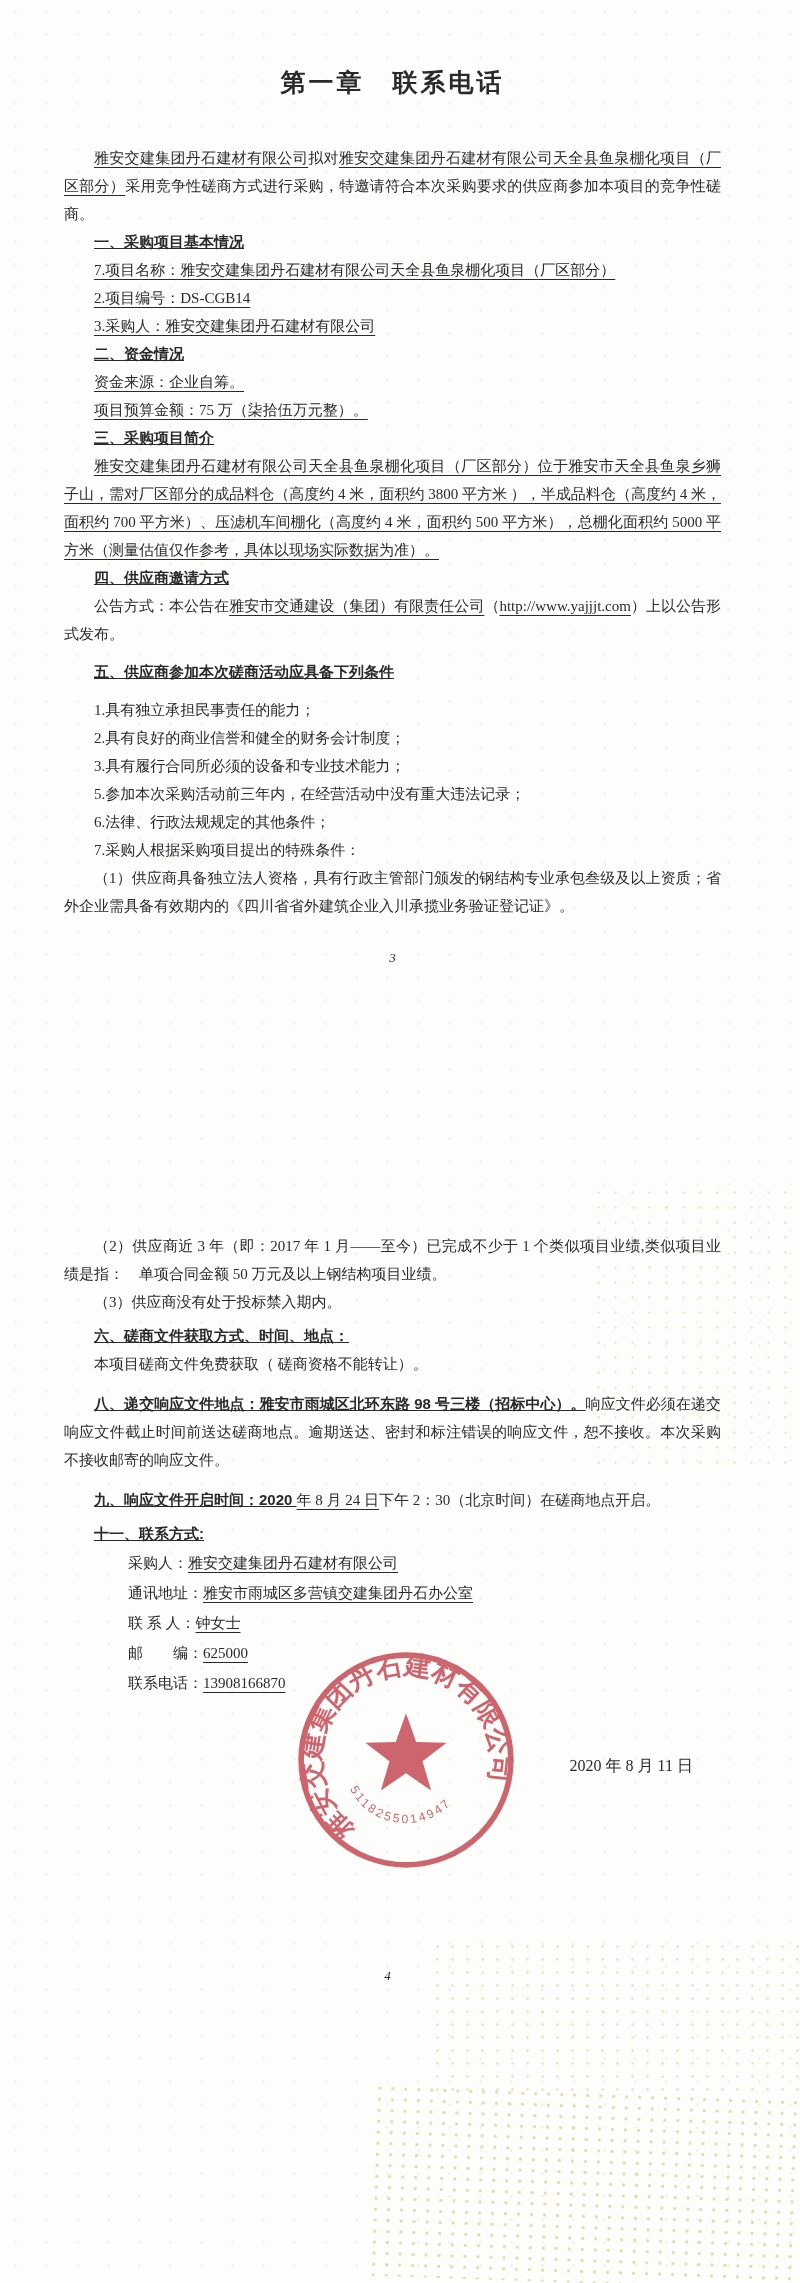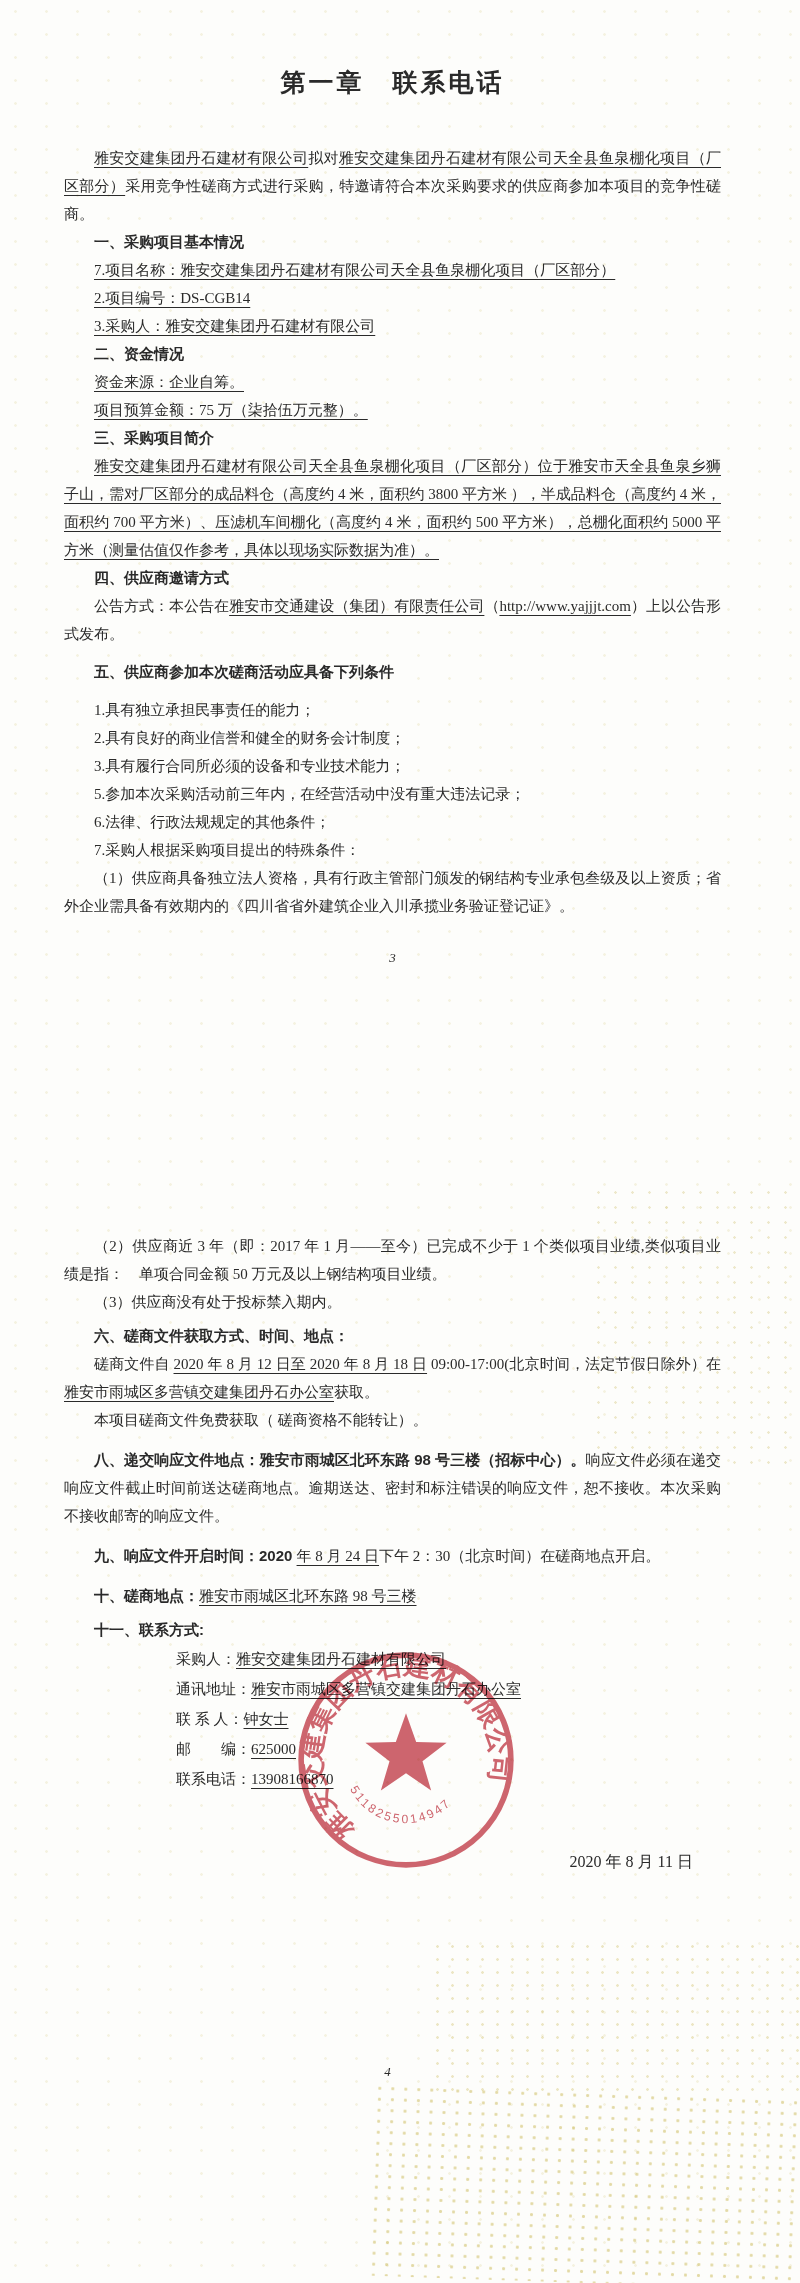--- a/index.html
+++ b/index.html
@@ -11,27 +11,27 @@
   }
   .page{position:absolute;left:64px;width:657px;}
   #page1{top:54px;}
   #page2{top:1208px;}
   .title{
     text-align:center;font-size:25px;font-weight:700;margin:14px 0 0;
     font-family:"Liberation Sans","DejaVu Sans",sans-serif;letter-spacing:3px;text-indent:0;
   }
   p{margin:0;font-size:15px;line-height:28px;text-align:justify;text-indent:2em;}
   .intro{margin-top:48px;}
-  .h,.hb{font-family:"Liberation Sans","DejaVu Sans",sans-serif;font-weight:700;}
+  .h,.hb{font-family:"Liberation Sans","DejaVu Sans",sans-serif;font-weight:700;text-decoration:underline;}
   .u{text-decoration:underline;text-underline-offset:4px;text-decoration-thickness:1px;}
   .mt6{margin-top:6px}.mt10{margin-top:10px}.mt12{margin-top:12px}
   .pagenum{text-align:center;font-style:italic;font-size:13px;text-indent:0;}
   #page1 .pagenum{margin-top:24px;}
   #page2 .pagenum{margin-top:182px;text-align:center;padding-right:10px;}
-  .contact-row{margin-left:112px;text-indent:0;line-height:30px;text-align:left;}
+  .contact-row{margin-left:64px;text-indent:0;line-height:30px;text-align:left;}
   .date-line{text-align:right;margin-top:54px;padding-right:28px;text-indent:0;font-size:16px;}
   .seal{
     position:absolute;left:294px;top:1648px;width:224px;height:224px;
     mix-blend-mode:multiply;opacity:.88;pointer-events:none;
   }
   .speckle-a{position:absolute;left:0;top:0;width:800px;height:2283px;
     background-image:radial-gradient(circle,rgba(186,164,36,.12) 1px,transparent 1.6px);
     background-size:31px 23px;pointer-events:none;}
   .speckle-b{position:absolute;left:370px;top:2090px;width:430px;height:193px;
     background-image:radial-gradient(circle,rgba(184,160,30,.38) 1.2px,transparent 1.9px);
@@ -81,29 +81,27 @@
   <p>（1）供应商具备独立法人资格，具有行政主管部门颁发的钢结构专业承包叁级及以上资质；省外企业需具备有效期内的《四川省省外建筑企业入川承揽业务验证登记证》。</p>
 
   <p class="pagenum">3</p>
 </div>
 
 <div id="page2" class="page">
   <p style="margin-top:24px">（2）供应商近 3 年（即：2017 年 1 月——至今）已完成不少于 1 个类似项目业绩,类似项目业绩是指：　单项合同金额 50 万元及以上钢结构项目业绩。</p>
   <p>（3）供应商没有处于投标禁入期内。</p>
 
   <p class="h mt6">六、磋商文件获取方式、时间、地点：</p>
-  <p><span>磋商文件自 </span><span class="u">2020 年 8 月 12 日至 2020 年 8 月 18 日</span><span> 09:00-17:00(北京时间，法定节假日除外）在</span><span class="u">雅安市雨城区多营镇交建集团丹石办公室</span><span>获取。</span></p>
   <p>本项目磋商文件免费获取（ 磋商资格不能转让）。</p>
 
 
   <p class="mt12"><span class="hb">八、递交响应文件地点：雅安市雨城区北环东路 98 号三楼（招标中心）。</span><span>响应文件必须在递交响应文件截止时间前送达磋商地点。逾期送达、密封和标注错误的响应文件，恕不接收。本次采购不接收邮寄的响应文件。</span></p>
 
   <p class="mt12"><span class="hb">九、响应文件开启时间：2020 </span><span class="u">年 8 月 24 日</span><span>下午 2：30（北京时间）在磋商地点开启。</span></p>
 
-  <p class="mt12"><span class="hb">十、磋商地点：</span><span class="u">雅安市雨城区北环东路 98 号三楼</span></p>
 
   <p class="h mt6">十一、联系方式:</p>
 
   <p class="contact-row"><span>采购人：</span><span class="u">雅安交建集团丹石建材有限公司</span></p>
   <p class="contact-row"><span>通讯地址：</span><span class="u">雅安市雨城区多营镇交建集团丹石办公室</span></p>
   <p class="contact-row"><span>联 系 人：</span><span class="u">钟女士</span></p>
   <p class="contact-row"><span>邮　　编：</span><span class="u">625000</span></p>
   <p class="contact-row"><span>联系电话：</span><span class="u">13908166870</span></p>
 
   <p class="date-line">2020 年 8 月 11 日</p>

